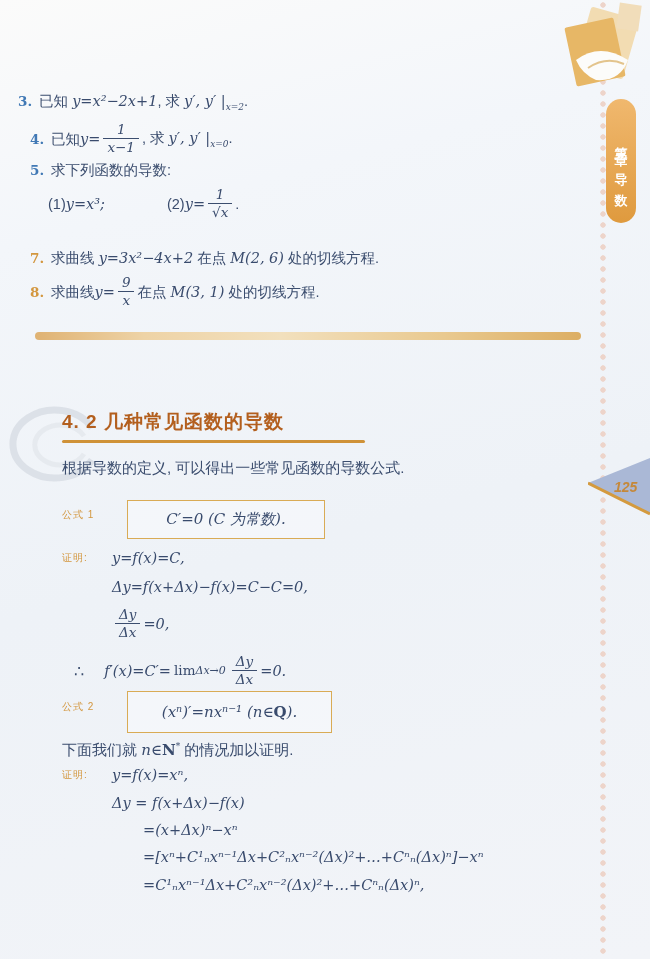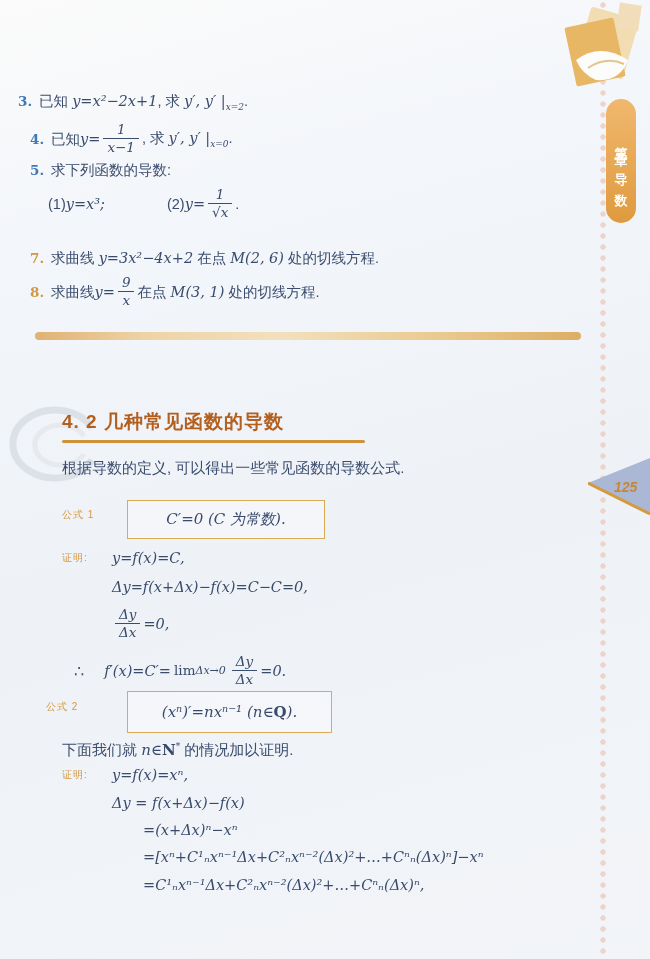--- a/index.html
+++ b/index.html
@@ -177,21 +177,21 @@
         <span class="l1">lim</span>
         <span class="l2">Δx→0</span>
       </span>
       <span class="frac">
         <span class="fn">Δy</span>
         <span class="fd">Δx</span>
       </span>
       <span>=0.</span>
   </div>
 
-  <div class="flabel" style="left:46px;top:700px;">公式 2</div>
+  <div class="flabel" style="left:62px;top:700px;">公式 2</div>
   <div class="fbox" style="left:127px;top:691px;width:203px;height:40px;">
     <span>(xⁿ)′=nxⁿ⁻¹ (n∈</span>
       <span class="bold">Q</span>
       <span>).</span>
   </div>
 
   <div class="row" style="left:62px;top:741px;font-size:15px;">
     <span class="cjk">下面我们就 </span><span class="m">n∈</span><span class="m bold">N</span><sup style="font-size:9px;" class="m">*</sup><span class="cjk"> 的情况加以证明.</span>
   </div>
 

